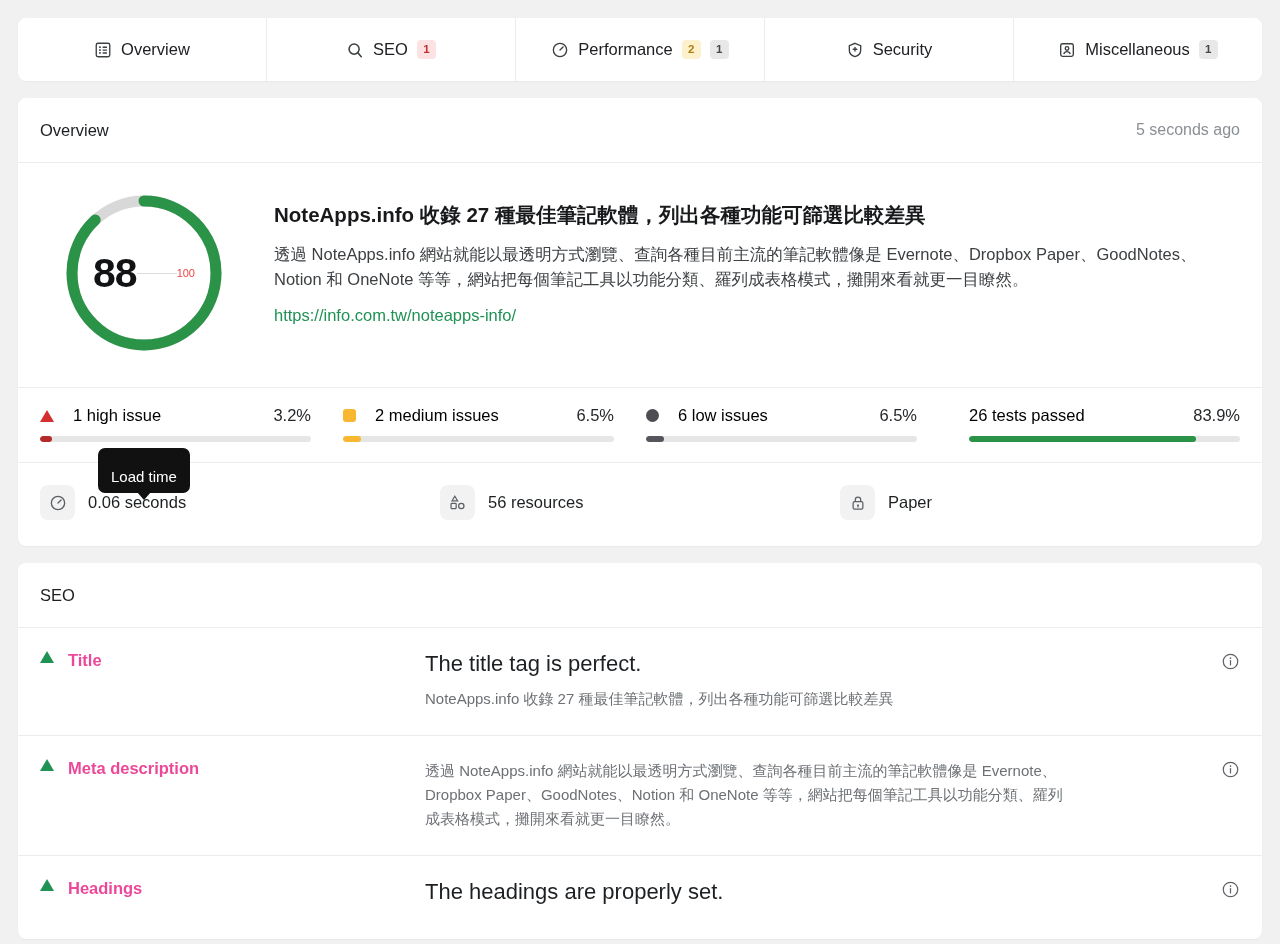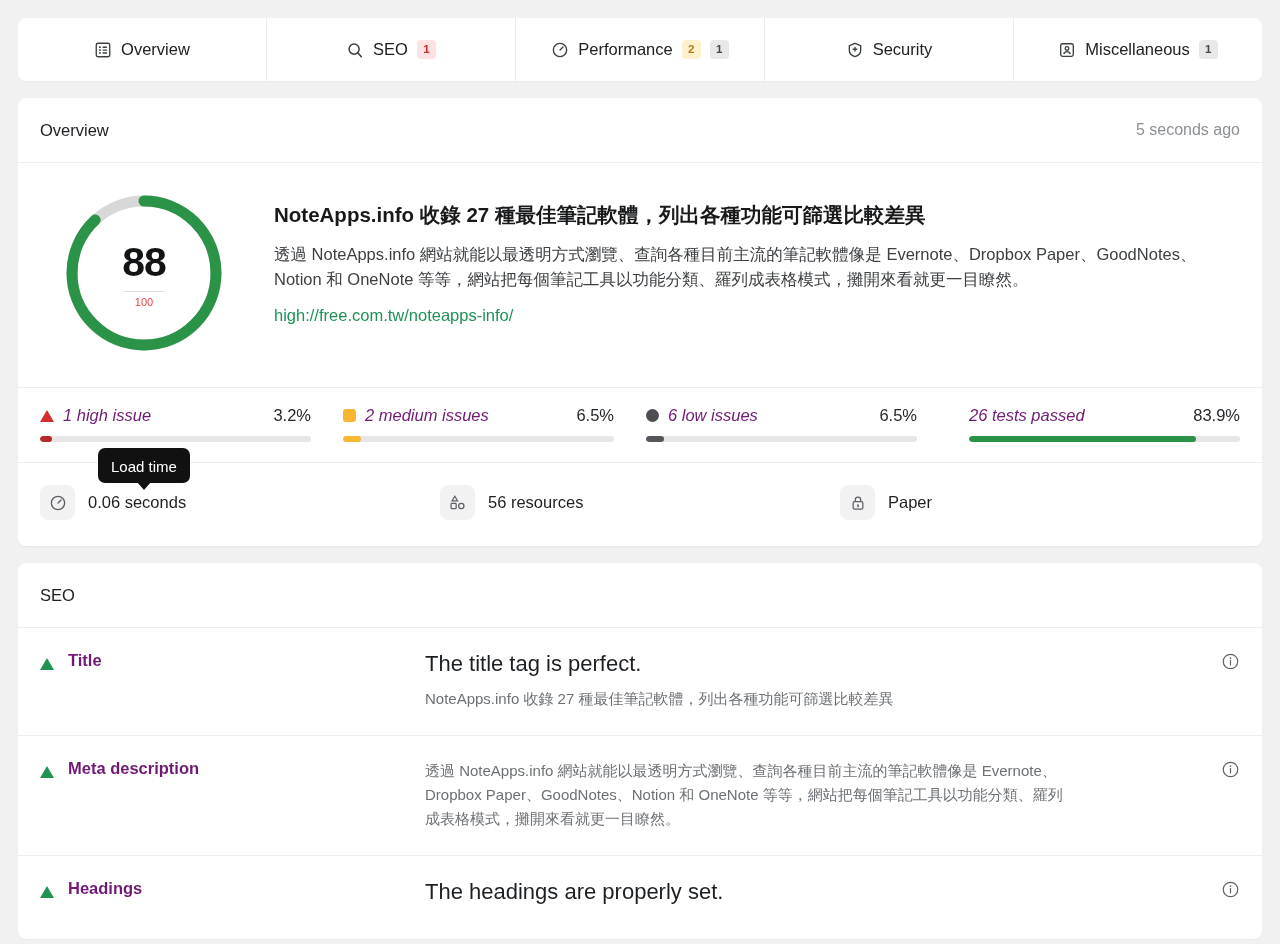--- a/index.html
+++ b/index.html
@@ -70,21 +70,21 @@
   .card-title { font-size: 16.5px; color: #1c1e21; }
   .card-meta  { font-size: 16px; color: #8b8f94; }
 
   
   .ov-body { display: flex; padding: 30px 22px 34px 22px; }
   .gauge-wrap { width: 208px; display: flex; justify-content: center; }
   .gauge { position: relative; width: 160px; height: 160px; }
   .gauge svg { display: block; transform: rotate(-90deg); }
   .gauge-inner {
     position: absolute; inset: 0;
-    display: flex; flex-direction: column;
+    display: flex; 
     align-items: center; justify-content: center;
   }
   .gauge-score { font-size: 41px; font-weight: bold; color: #111315; letter-spacing: -1px; }
   .gauge-rule { width: 40px; height: 1px; background: #dcdcdc; margin: 5px 0 4px; }
   .gauge-total { font-size: 11px; color: #ef4444; }
 
   .ov-info { flex: 1; padding-left: 26px; padding-top: 8px; }
   .ov-title {
     font-size: 20.5px; font-weight: bold; color: #18191b;
     line-height: 1.35; margin-bottom: 13px;
@@ -102,21 +102,21 @@
     border-top: 1px solid #ededed;
     padding: 18px 22px 20px 22px;
   }
   .issue { flex: 1; padding-right: 32px; }
   .issue:last-child { padding-right: 0; margin-left: 20px; }
   .issue-top {
     display: flex; align-items: center;
     justify-content: space-between;
     margin-bottom: 11px;
   }
-  .issue-label { display: flex; align-items: center; gap: 9px; font-size: 16.5px; color: #701a75; font-style: italic; }
+  .issue-label { display: flex; align-items: center; gap: 19px; font-size: 16.5px; color: #000000; }
   .issue-pct { font-size: 16.5px; color: #25282b; }
   .mk-tri {
     width: 0; height: 0;
     border-left: 7px solid transparent;
     border-right: 7px solid transparent;
     border-bottom: 12px solid #d32f2f;
   }
   .mk-sq { width: 13px; height: 13px; border-radius: 3px; background: #f7b731; }
   .mk-circ { width: 13px; height: 13px; border-radius: 50%; background: #4d4d52; }
   .track { height: 6px; border-radius: 3px; background: #e6e6e6; overflow: hidden; }
@@ -136,21 +136,21 @@
     display: flex; align-items: center; justify-content: center;
     color: #5c6064;
   }
   .m-text { font-size: 16.5px; color: #1d2023; }
 
   .tooltip {
     position: absolute;
     left: 58px; top: -37px;
     background: #111111; color: #ffffff;
     font-size: 15px;
-    padding: 10px 13px 8px;
+    padding: 20px 13px 8px;
     border-radius: 7px;
     white-space: nowrap;
     z-index: 5;
   }
   .tooltip::after {
     content: "";
     position: absolute;
     left: 50%; margin-left: -7px; bottom: -7px;
     width: 0; height: 0;
     border-left: 7px solid transparent;
@@ -161,22 +161,22 @@
   
   .seo-row {
     display: flex;
     align-items: flex-start;
     padding: 23px 22px 24px 22px;
     border-bottom: 1px solid #ededed;
   }
   .seo-row:last-child { border-bottom: none; }
   .seo-name {
     width: 385px;
-    display: flex; align-items: flex-end; gap: 14px;
-    font-size: 16.5px; font-weight: bold; color: #701a75;
+    display: flex; align-items: flex-start; gap: 14px;
+    font-size: 16.5px; font-weight: bold; color: #ec4899;
     flex-shrink: 0;
   }
   .mk-tri-green {
     width: 0; height: 0;
     border-left: 7px solid transparent;
     border-right: 7px solid transparent;
     border-bottom: 12px solid #1f9254;
   }
   .seo-body { flex: 1; padding-right: 26px; }
   .seo-head { font-size: 22px; color: #1d2023; margin-bottom: 10px; }
@@ -265,21 +265,21 @@
             <div class="gauge-score">88</div>
             <div class="gauge-rule"></div>
             <div class="gauge-total">100</div>
           </div>
         </div>
       </div>
 
       <div class="ov-info">
         <div class="ov-title">NoteApps.info 收錄 27 種最佳筆記軟體，列出各種功能可篩選比較差異</div>
         <div class="ov-desc">透過 NoteApps.info 網站就能以最透明方式瀏覽、查詢各種目前主流的筆記軟體像是 Evernote、Dropbox Paper、GoodNotes、Notion 和 OneNote 等等，網站把每個筆記工具以功能分類、羅列成表格模式，攤開來看就更一目瞭然。</div>
-        <a class="ov-link" href="#">high://free.com.tw/noteapps-info/</a>
+        <a class="ov-link" href="#">https://info.com.tw/noteapps-info/</a>
       </div>
     </div>
 
     <div class="issues" id="issues">
         <div class="issue">
           <div class="issue-top">
             <div class="issue-label">
               <span class="mk-tri"></span>
               <span>1 high issue</span>
             </div>

